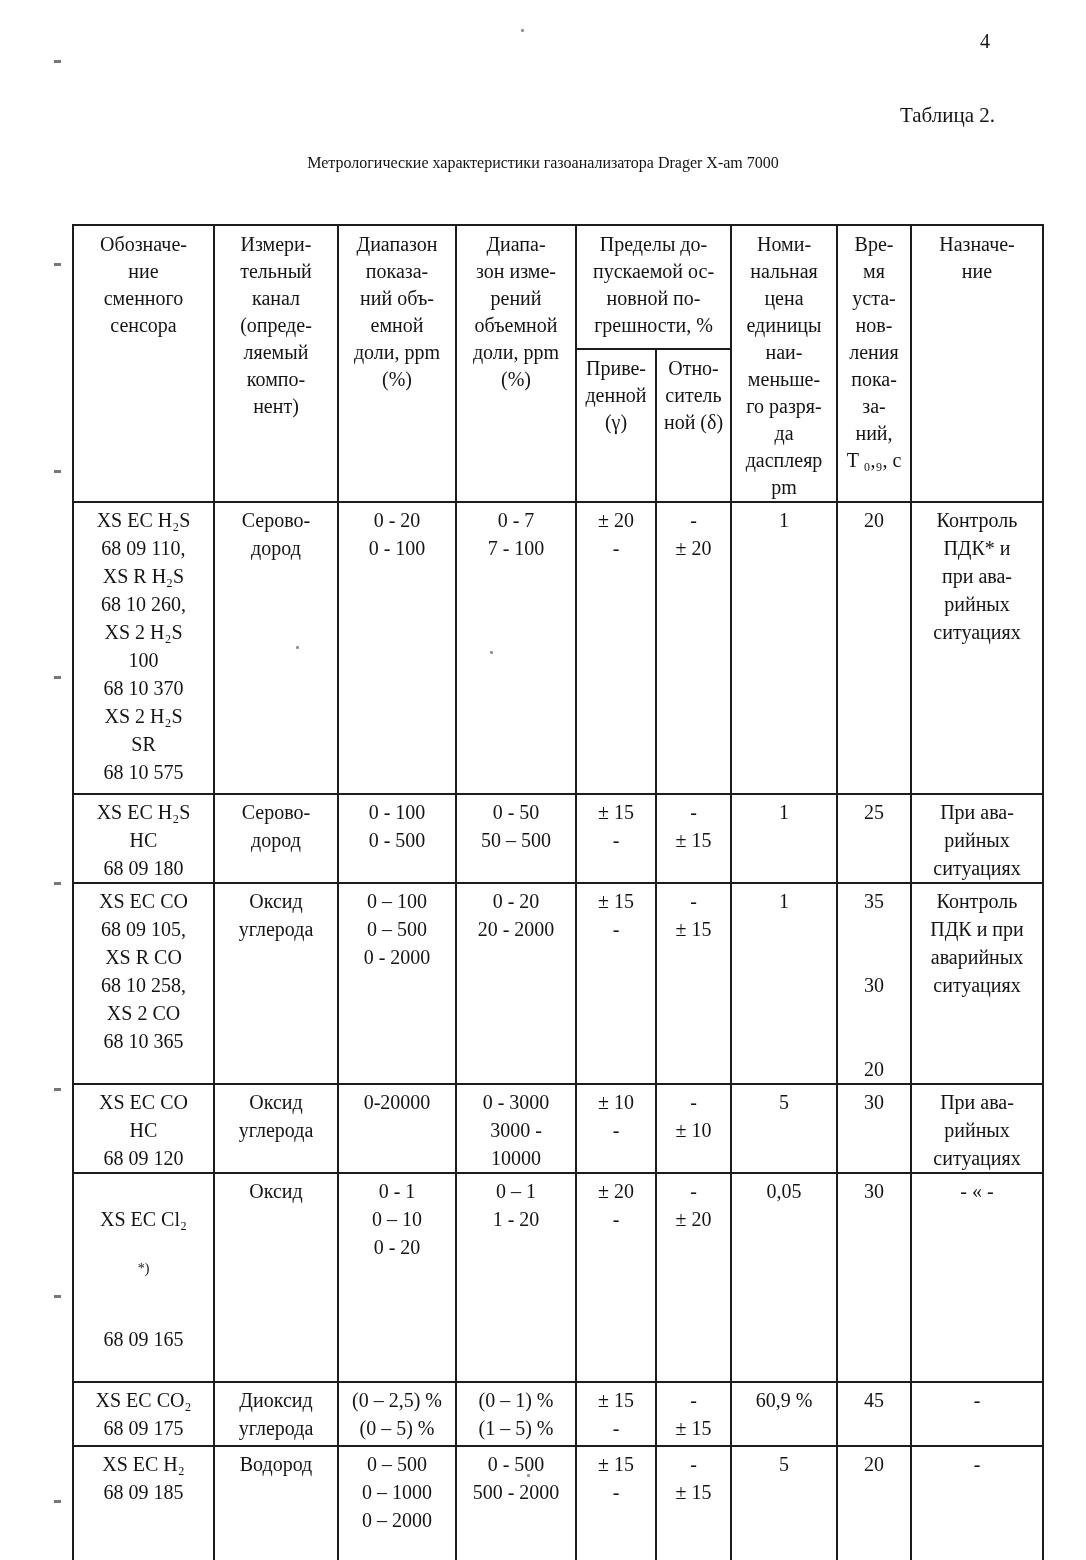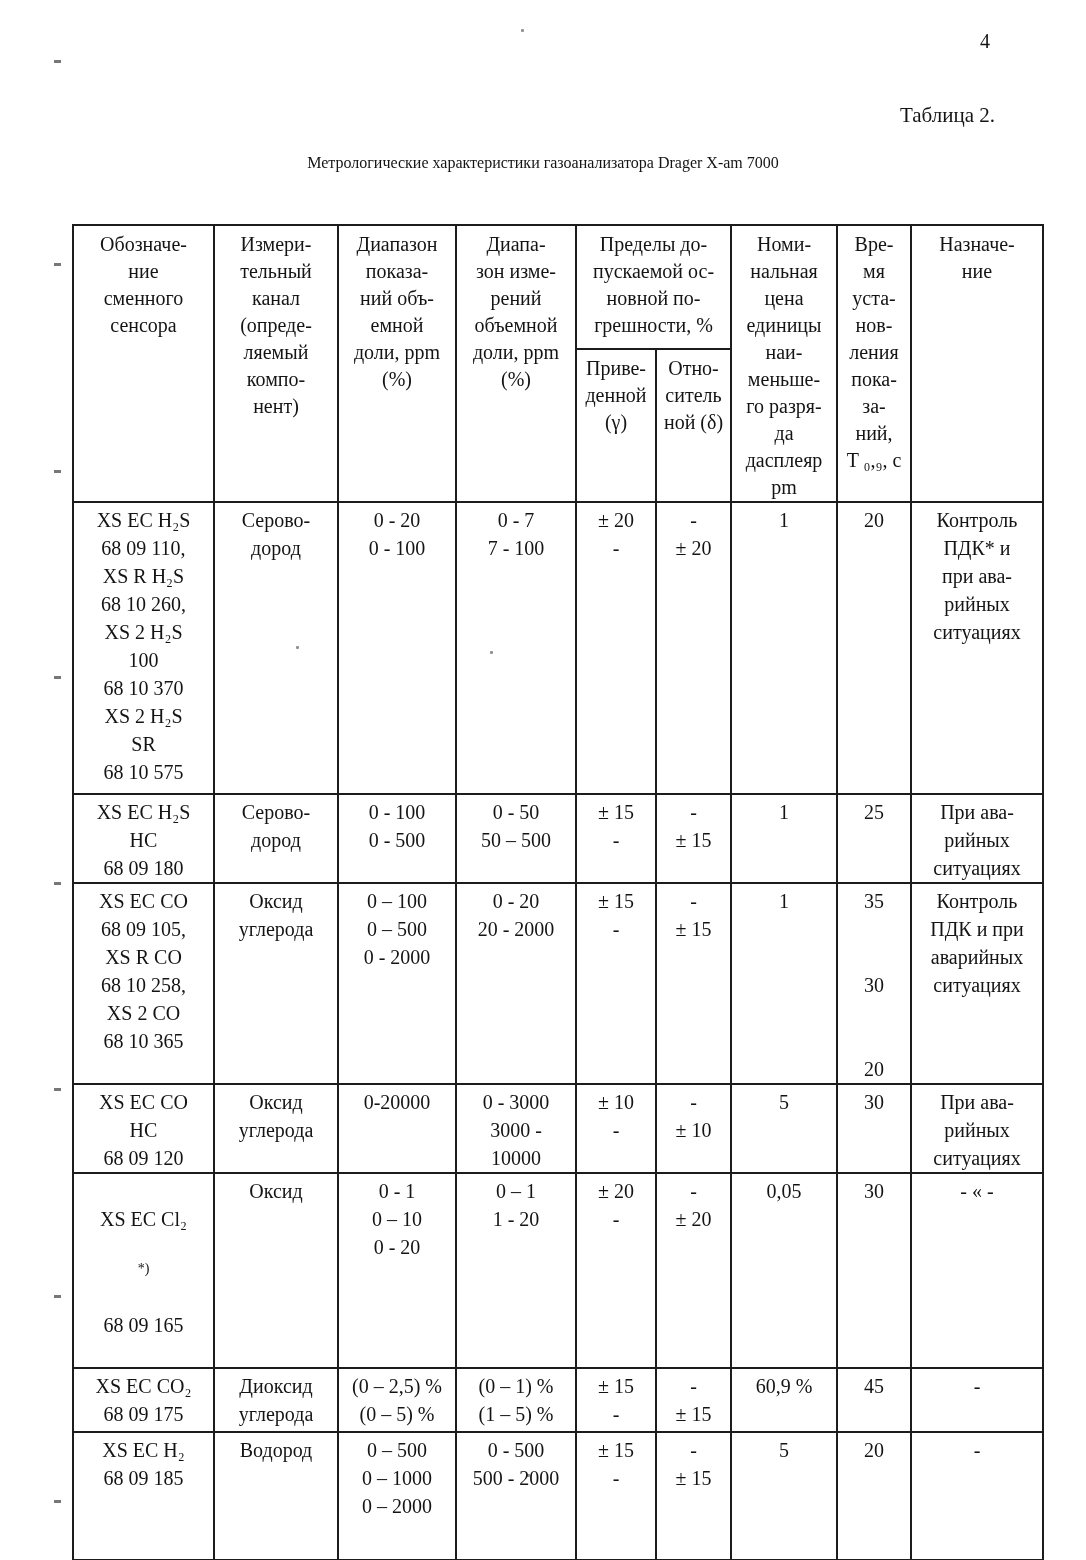--- a/index.html
+++ b/index.html
@@ -18,21 +18,21 @@
   }
   table.metrology th, table.metrology td{
     border:2px solid #1c1c1c;
     vertical-align:top;text-align:center;
     font-weight:normal;font-size:20px;line-height:28px;
     white-space:pre-line;padding:3px 1px 0 1px;overflow:hidden;
   }
   table.metrology thead th{line-height:27px;padding-top:5px;}
   .blk{display:block;}
   .mark{font-size:14px;line-height:16px;}
-  .gap{margin-top:6px;}
+  .gap{margin-top:20px;}
   .speck{position:absolute;background:#4a4a4a;}
   .speck.dash{width:7px;height:3px;opacity:.75;}
   .speck.dot{width:3px;height:3px;opacity:.6;border-radius:1px;}
 </style>
 </head>
 <body>
 
 <div class="page">
 
   <div class="page-number">4</div>

